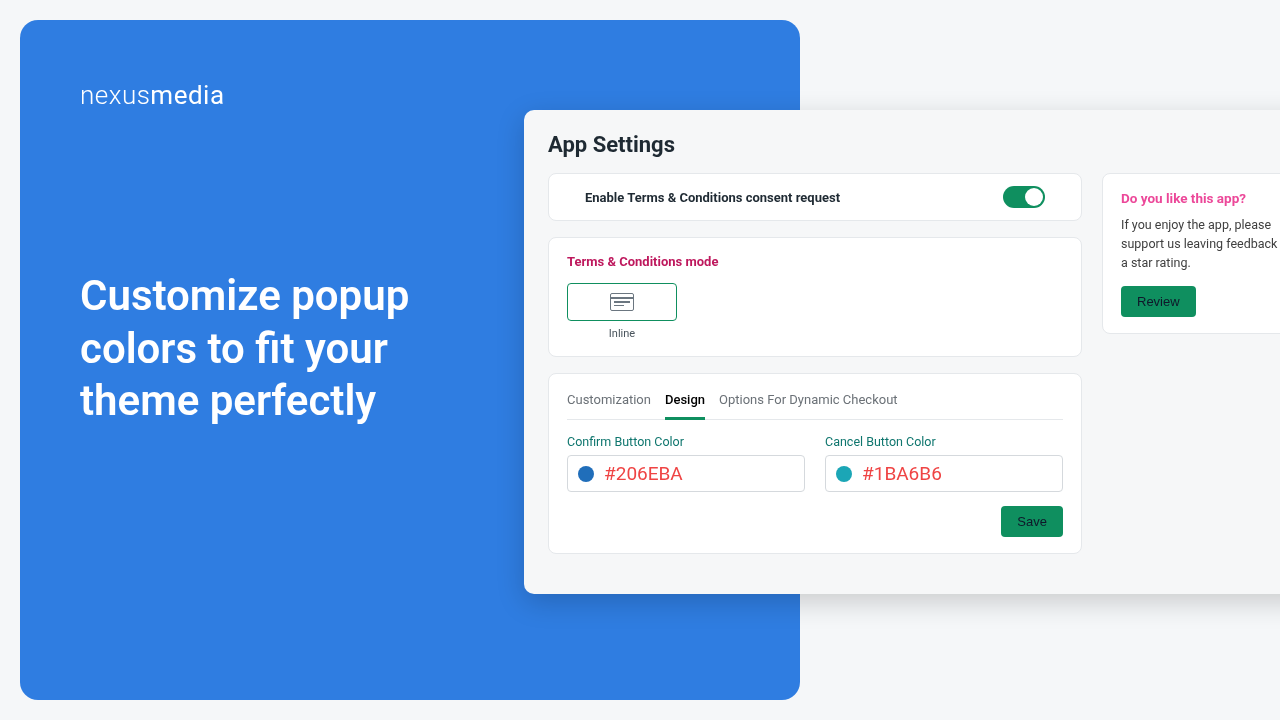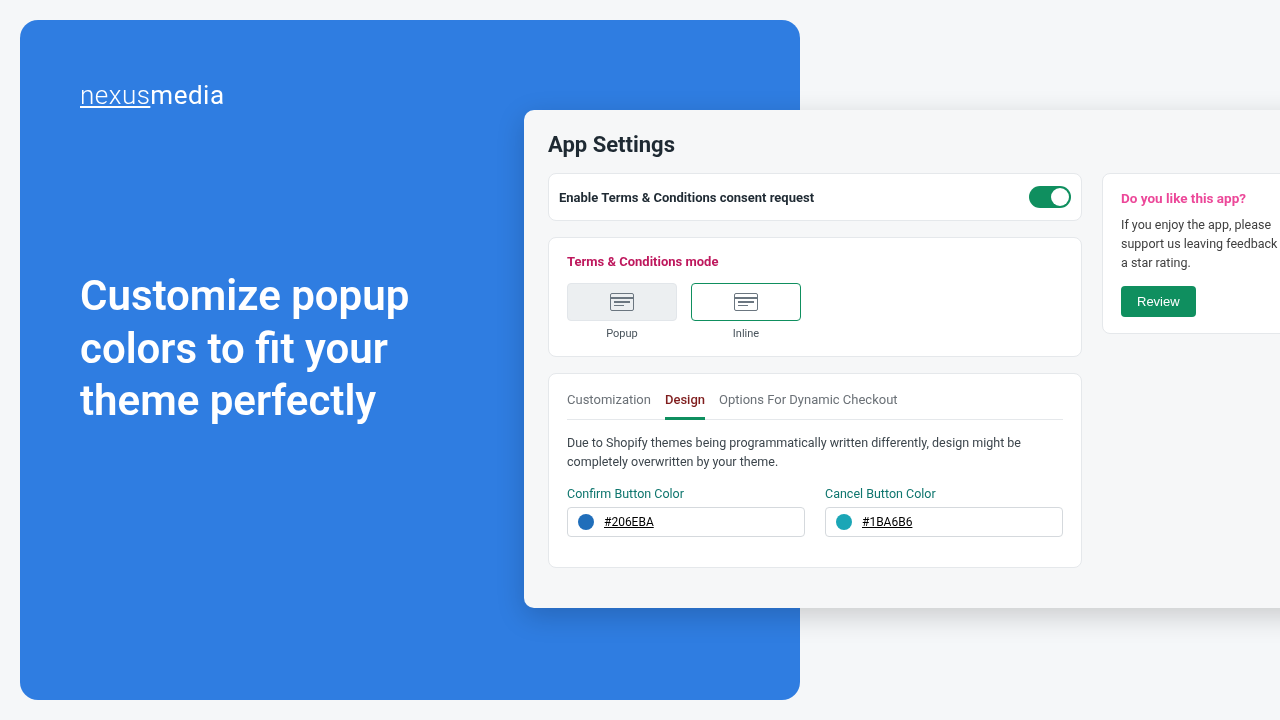--- a/index.html
+++ b/index.html
@@ -20,21 +20,21 @@
     background: #2f7de1;
     border-radius: 18px;
     color: #fff;
     padding: 60px 60px;
   }
   .promo .logo {
     font-size: 26px;
     letter-spacing: 0.5px;
     margin-bottom: 160px;
   }
-  .logo-thin { font-weight: 300; text-decoration: underline; }
+  .logo-thin { font-weight: 300; }
   .logo-bold { font-weight: 400; }
   .promo h1 {
     font-size: 42px;
     font-weight: 600;
     line-height: 1.25;
     max-width: 420px;
   }
 
   
   .settings-window {
@@ -60,21 +60,21 @@
 
   .card {
     background: #fff;
     border: 1px solid #e5e8eb;
     border-radius: 8px;
     padding: 16px 18px;
     margin-bottom: 16px;
   }
 
   
-  .enable-row { display: flex; align-items: center; justify-content: space-between; padding: 12px 10px; }
+  .enable-row { display: flex; align-items: center; justify-content: space-between; padding: 12px 36px; }
   .enable-row .label { font-size: 13px; font-weight: 700; color: #1f2a33; }
   .toggle {
     width: 42px; height: 22px; border-radius: 22px;
     background: #0f8f5f;
     position: relative;
   }
   .toggle::after {
     content: ""; position: absolute; top: 2px; right: 2px;
     width: 18px; height: 18px; border-radius: 50%;
     background: #fff;
@@ -100,37 +100,37 @@
   }
   .mini-window .lines {
     position: absolute; top: 7px; left: 3px; right: 3px; display: flex; flex-direction: column; gap: 2px;
   }
   .mini-window .lines span { height: 1.5px; background: #6b7680; display: block; }
   .mini-window .lines span.short { width: 60%; }
 
   
   .tabs { display: flex; gap: 14px; border-bottom: 1px solid #e5e8eb; margin: -4px 0 14px; }
   .tab { font-size: 13px; color: #6b7177; padding: 6px 0 10px; cursor: pointer; }
-  .tab.active { color: #7f1d1d; border-bottom: 3px solid #0f8f5f; margin-bottom: -1px; font-weight: 500; }
+  .tab.active { color: #000000; border-bottom: 3px solid #0f8f5f; margin-bottom: -1px; font-weight: 500; }
   .design-note { font-size: 12.5px; color: #3d464d; line-height: 1.5; margin-bottom: 14px; }
   .color-row { display: flex; gap: 20px; margin-bottom: 14px; }
   .color-group { flex: 1; }
   .color-group label { display: block; font-size: 12.5px; color: #0f766e; margin-bottom: 6px; }
   .color-input {
     display: flex; align-items: center; gap: 10px;
     border: 1px solid #d5d9dd; border-radius: 4px;
     padding: 6px 10px; background: #fff;
   }
   .swatch { width: 16px; height: 16px; border-radius: 50%; }
-  .color-input span.val { font-size: 12px; color: #000000; text-decoration: underline; }
+  .color-input span.val { font-size: 19px; color: #ef4444; }
   .save-row { display: flex; justify-content: flex-end; }
   .btn {
     border: none; border-radius: 4px; padding: 8px 16px; font-size: 13px; cursor: pointer;
   }
-  .btn-primary { background: #0f8f5f; color: #ffffff; }
+  .btn-primary { background: #0f8f5f; color: #0f172a; }
   .btn-outline { background: #fff; color: #2a333a; border: 1px solid #d5d9dd; }
 
   
   .right-title { font-size: 13.5px; font-weight: 700; color: #ec4899; margin-bottom: 10px; }
   .right-text { font-size: 12.5px; color: #404040; line-height: 1.5; margin-bottom: 14px; }
   .right-btns { display: flex; gap: 10px; }
 </style>
 </head>
 <body>
 
@@ -148,68 +148,59 @@
     <div class="leftcol">
 
       <div class="card enable-row">
         <span class="label">Enable Terms &amp; Conditions consent request</span>
         <div class="toggle"></div>
       </div>
 
       <div class="card">
         <div class="mode-title">Terms &amp; Conditions mode</div>
         <div class="mode-options">
-          <div class="mode-opt">
-            <div class="mode-box unselected">
-              <span class="mini-window">
-                <span class="lines">
-                    <span></span>
-                    <span class="short"></span>
-                  </span>
-              </span>
-            </div>
-            <span class="mode-label">Popup</span>
-          </div>
           <div class="mode-opt">
             <div class="mode-box selected">
               <span class="mini-window">
                 <span class="lines">
                     <span></span>
                     <span class="short"></span>
                   </span>
               </span>
             </div>
             <span class="mode-label">Inline</span>
           </div>
         </div>
       </div>
 
       <div class="card">
         <div class="tabs">
           <div class="tab">Customization</div>
           <div class="tab active">Design</div>
           <div class="tab">Options For Dynamic Checkout</div>
         </div>
-        <p class="design-note">Due to Shopify themes being programmatically written differently, design might be completely overwritten by your theme.</p>
         <div class="color-row">
           <div class="color-group">
             <label>Confirm Button Color</label>
             <div class="color-input">
               <span class="swatch" id="swatch-confirm" style="background: rgb(32, 110, 186);"></span>
               <span class="val">#206EBA</span>
             </div>
           </div>
           <div class="color-group">
             <label>Cancel Button Color</label>
             <div class="color-input">
               <span class="swatch" id="swatch-cancel" style="background: rgb(27, 166, 182);"></span>
               <span class="val">#1BA6B6</span>
             </div>
           </div>
         </div>
+        <div class="save-row">
+          <button class="btn btn-primary">Save</button>
+        </div>
       </div>
 
     </div>
 
     <div class="rightcol">
       <div class="card">
         <div class="right-title">Do you like this app?</div>
         <div class="right-text">If you enjoy the app, please support us leaving feedback and a star rating.</div>
         <div class="right-btns">
           <button class="btn btn-primary">Review</button>

